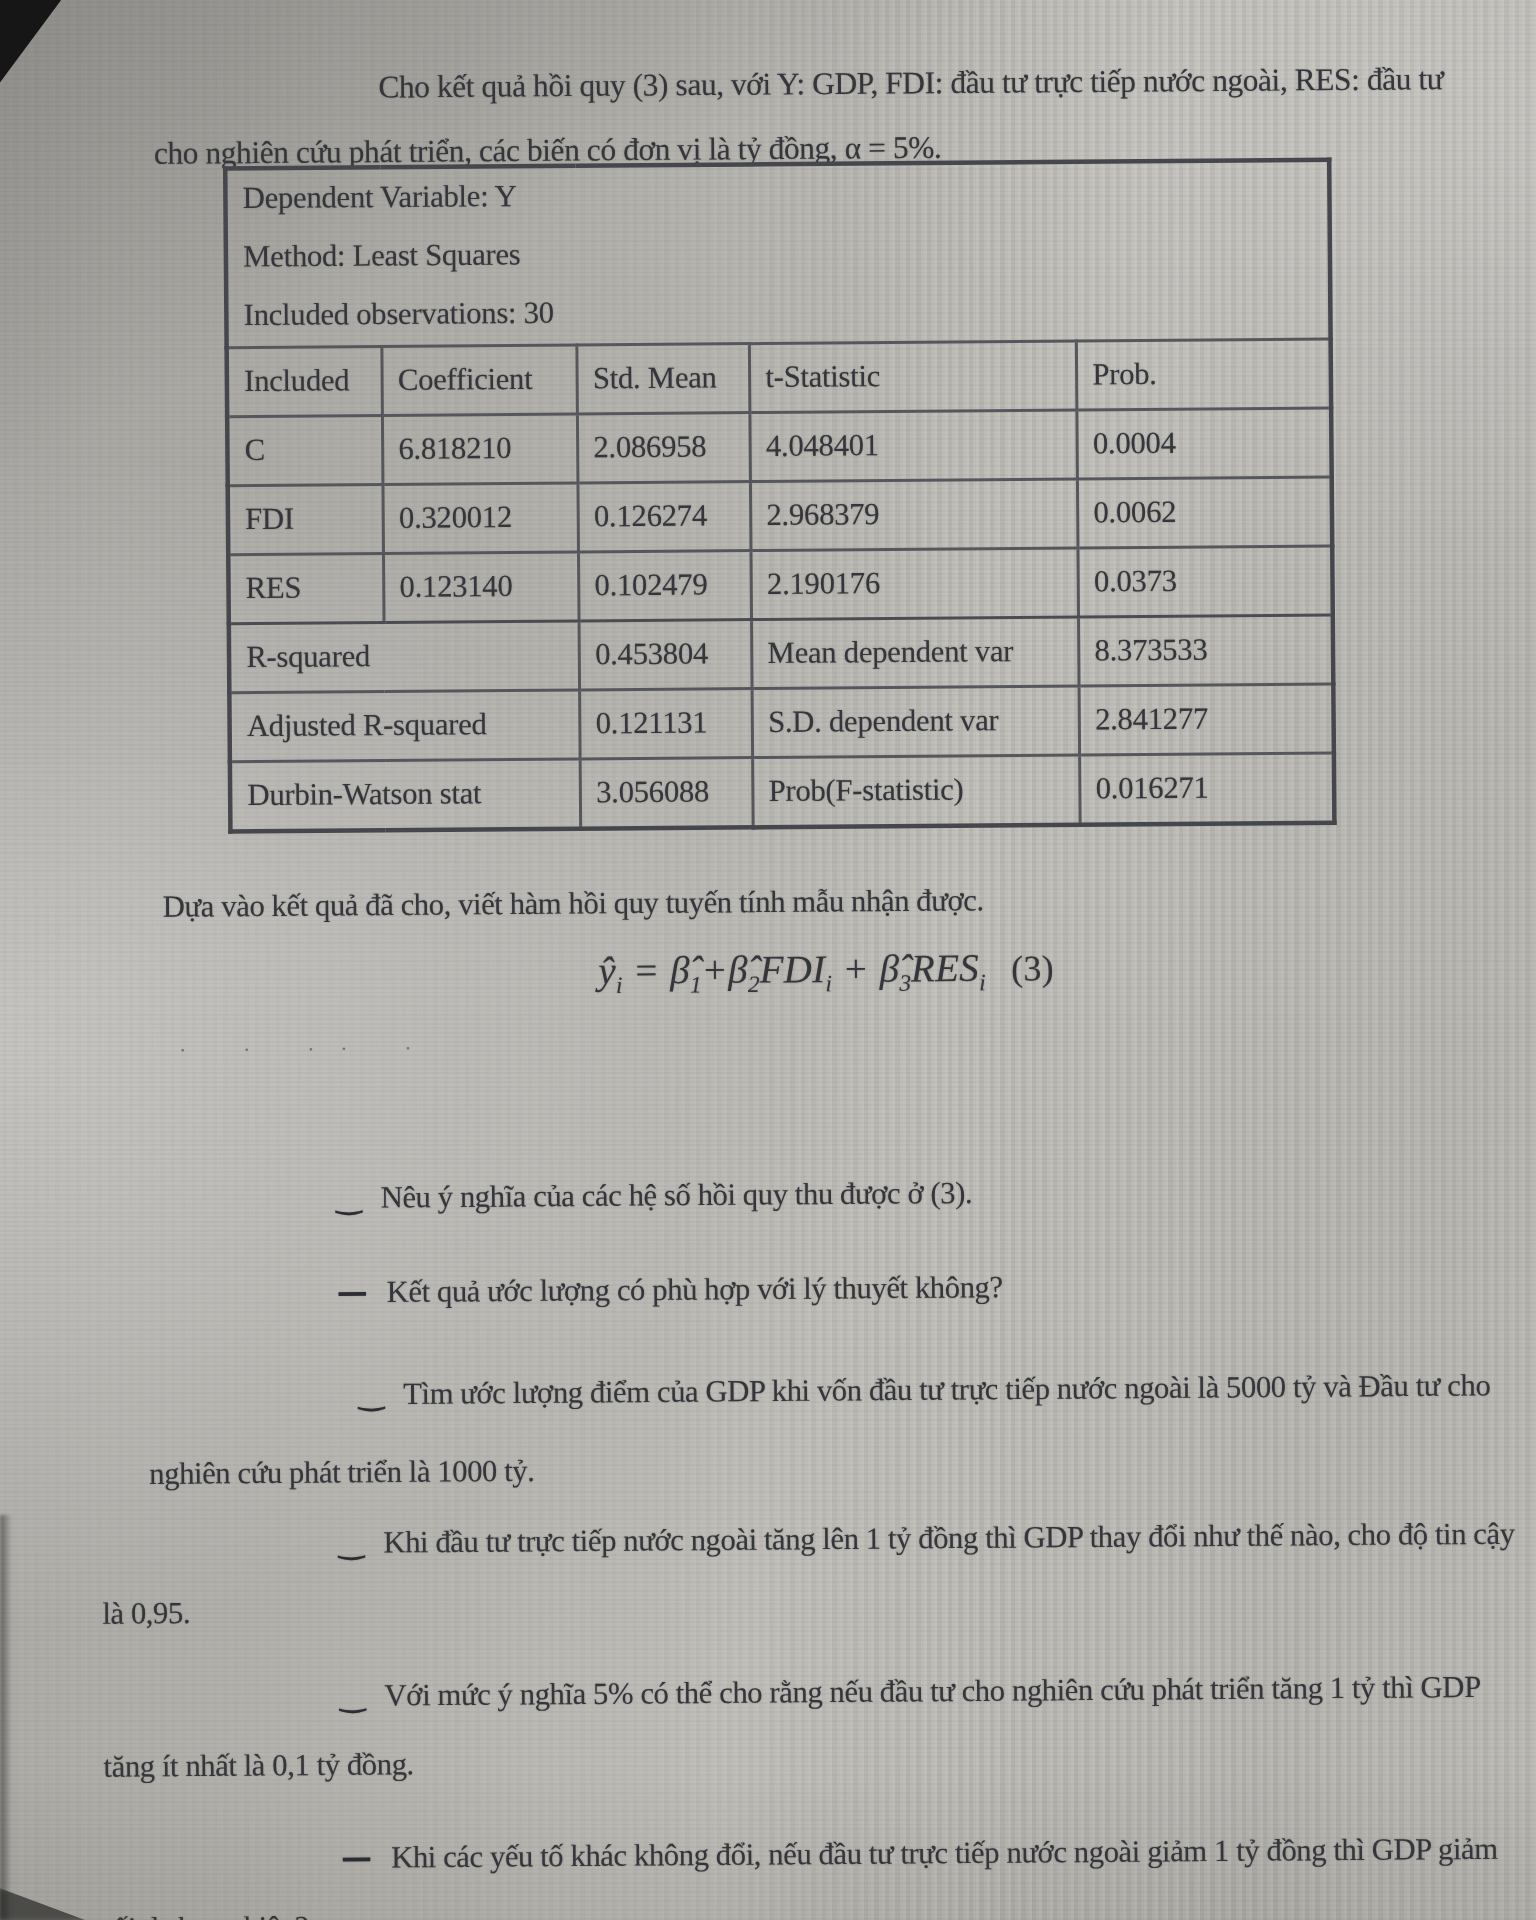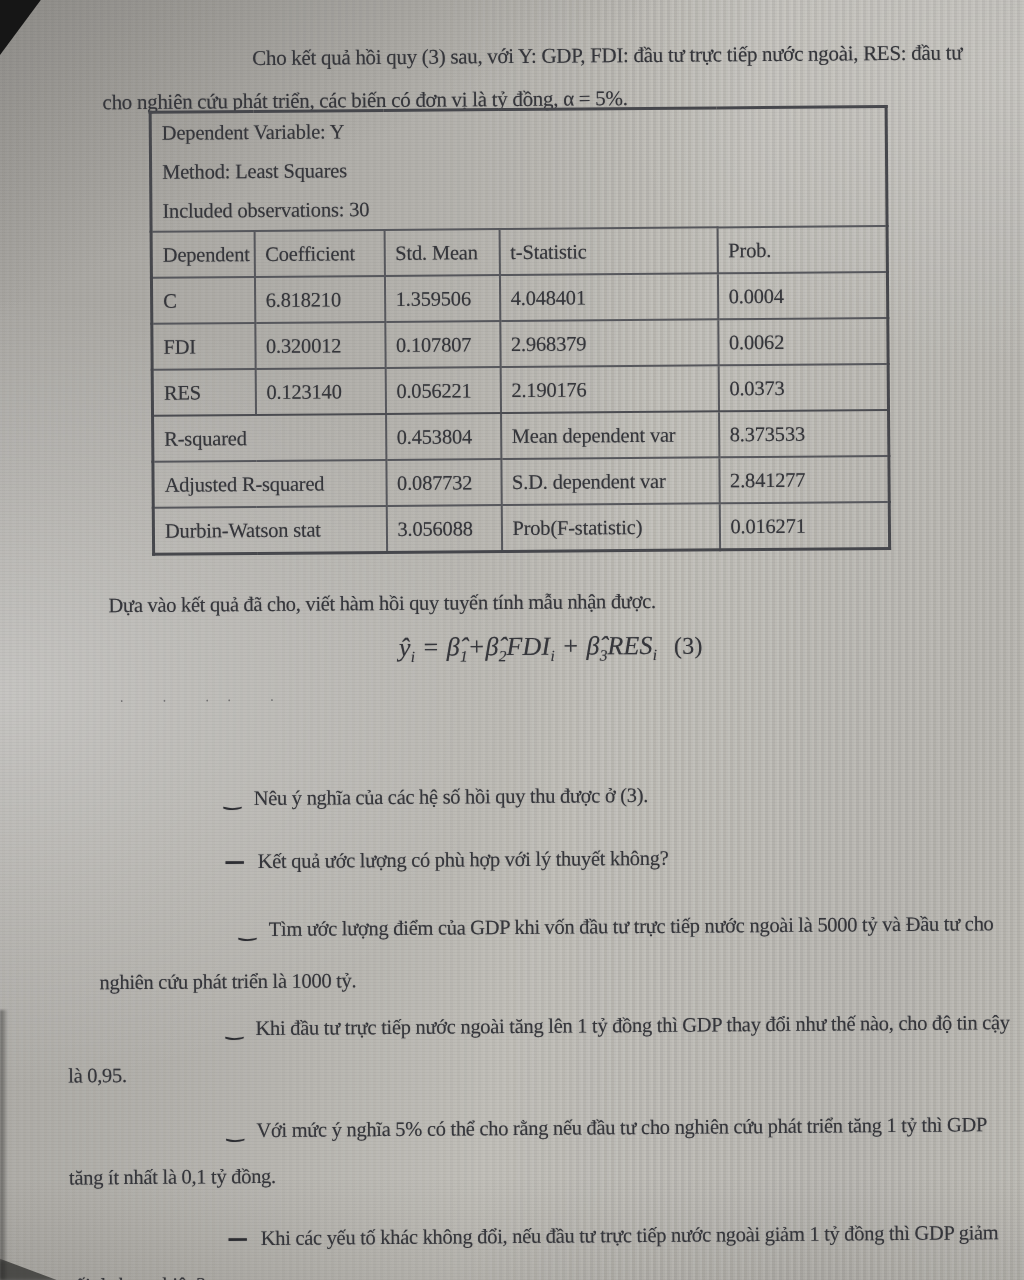--- a/index.html
+++ b/index.html
@@ -132,56 +132,56 @@
       </colgroup>
       <tbody>
           <tr>
         <td class="info" colspan="5">
           <div>Dependent Variable: Y</div>
           <div>Method: Least Squares</div>
           <div>Included observations: 30</div>
         </td>
       </tr>
       <tr>
-        <td>Dependent</td>
+        <td>Included</td>
         <td>Coefficient</td>
         <td>Std. Mean</td>
         <td>t-Statistic</td>
         <td>Prob.</td>
       </tr>
       <tr>
         <td>C</td>
         <td>6.818210</td>
-        <td>1.359506</td>
+        <td>2.086958</td>
         <td>4.048401</td>
         <td>0.0004</td>
       </tr>
       <tr>
         <td>FDI</td>
         <td>0.320012</td>
-        <td>0.107807</td>
+        <td>0.126274</td>
         <td>2.968379</td>
         <td>0.0062</td>
       </tr>
       <tr class="res-row">
         <td>RES</td>
         <td>0.123140</td>
-        <td>0.056221</td>
+        <td>0.102479</td>
         <td>2.190176</td>
         <td>0.0373</td>
       </tr>
       <tr>
         <td colspan="2">R-squared</td>
         <td>0.453804</td>
         <td>Mean dependent var</td>
         <td>8.373533</td>
       </tr>
       <tr>
         <td colspan="2">Adjusted R-squared</td>
-        <td>0.087732</td>
+        <td>0.121131</td>
         <td>S.D. dependent var</td>
         <td>2.841277</td>
       </tr>
       <tr>
         <td colspan="2">Durbin-Watson stat</td>
         <td>3.056088</td>
         <td>Prob(F-statistic)</td>
         <td>0.016271</td>
       </tr>
     </tbody>

